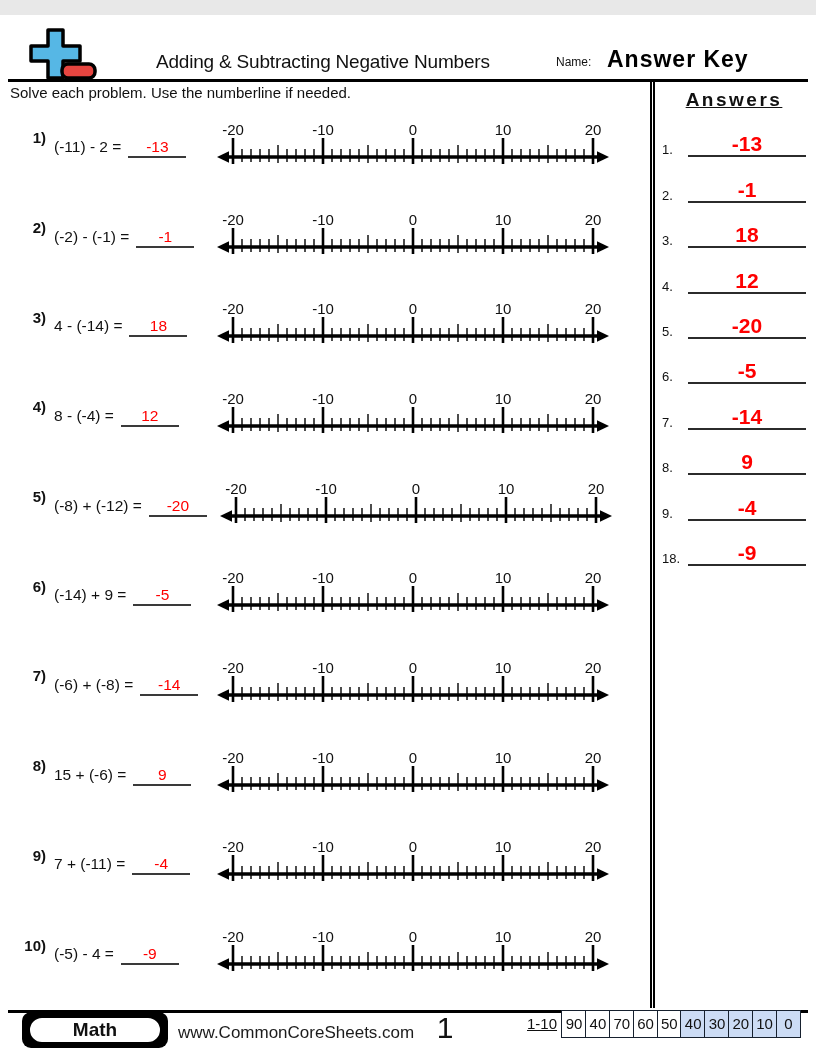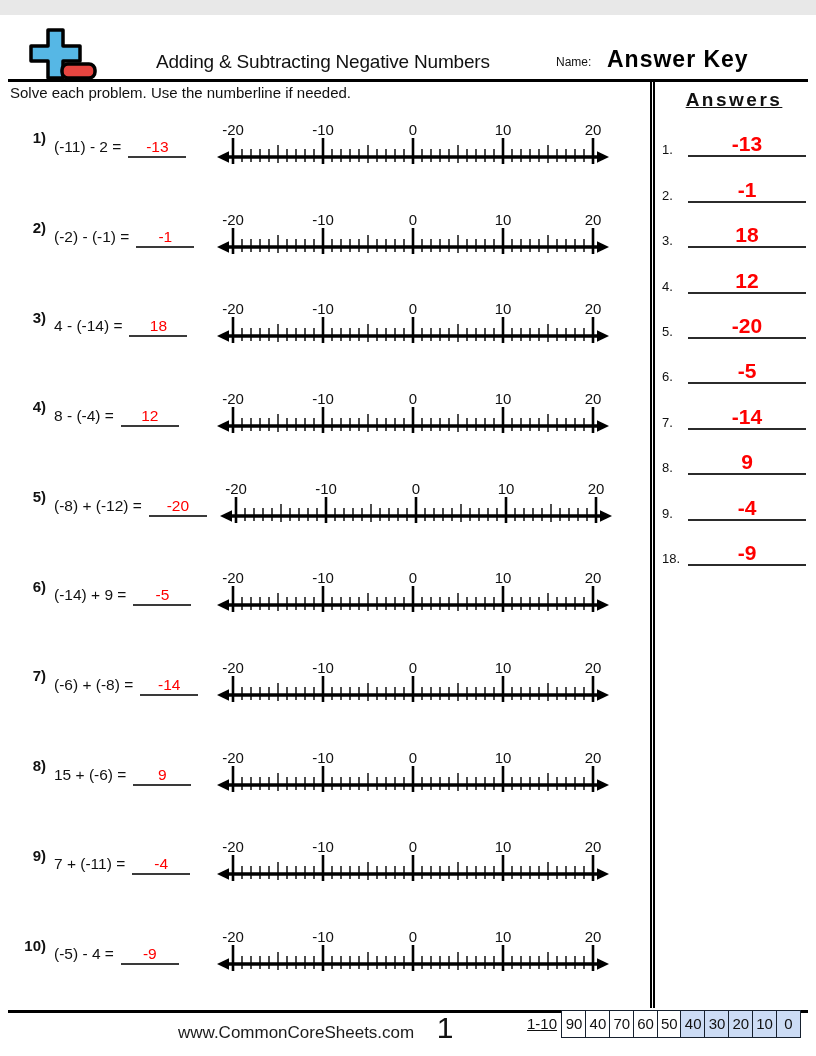--- a/index.html
+++ b/index.html
@@ -776,20 +776,23 @@
     <li class="answer-item">
       <span class="ans-num">18.</span>
       <span class="ans-blank">
         <span class="ans-value" style="color:#fe0000;">-9</span>
       </span>
     </li>
   </ol>
   </div>
 
   <div class="footer-rule"></div>
+  <div class="math-badge">
+    <div class="math-pill">Math</div>
+  </div>
   <div class="site-url">www.CommonCoreSheets.com</div>
   <div class="page-num">1</div>
   <div class="score-strip">
     <span class="score-label">1-10</span>
     <span class="score-cells" id="score-cells">
         <span class="score-cell">90</span>
         <span class="score-cell">40</span>
         <span class="score-cell">70</span>
         <span class="score-cell">60</span>
         <span class="score-cell">50</span>

